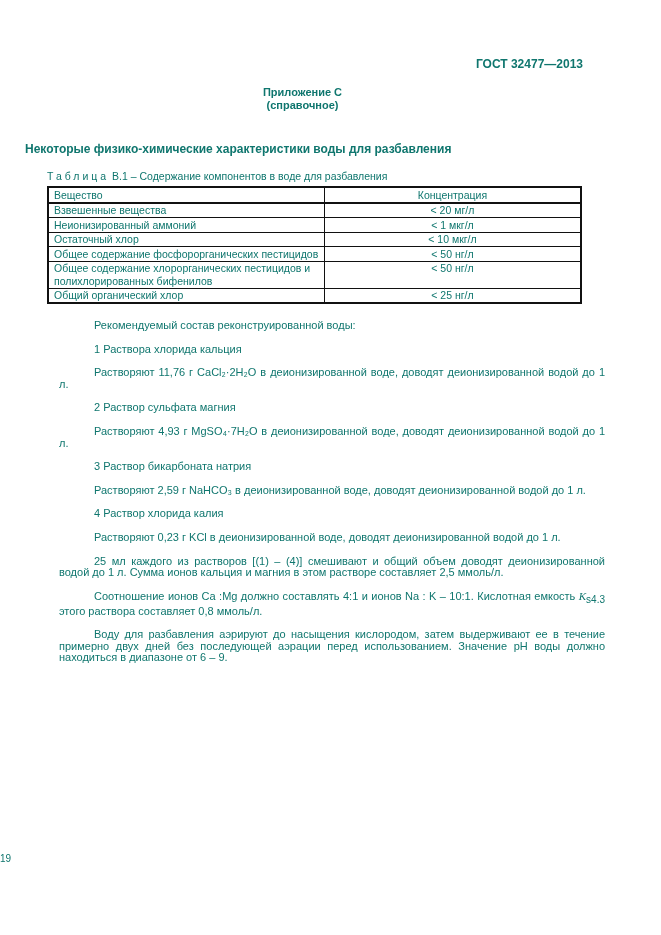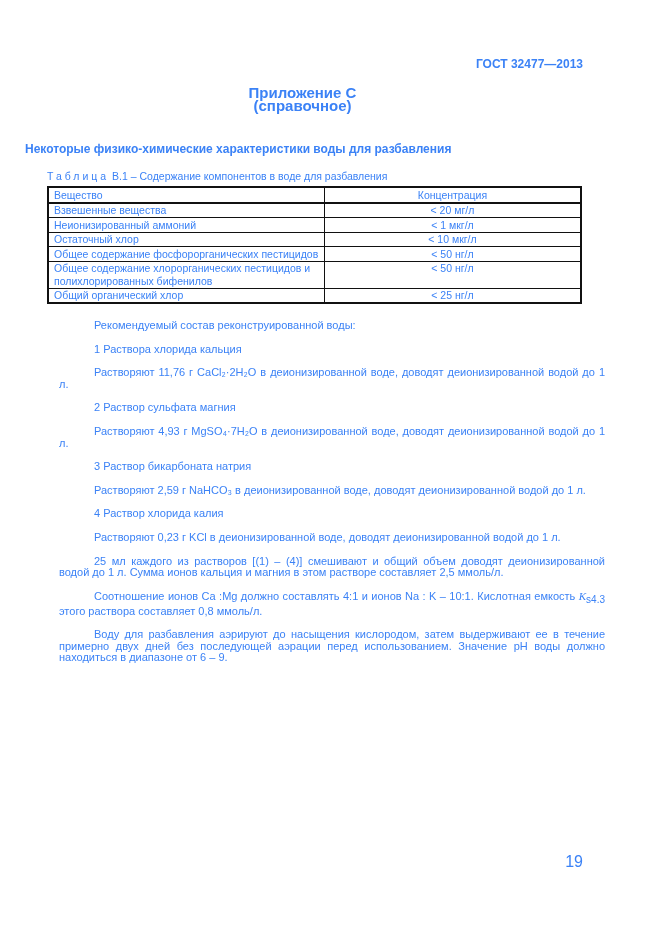--- a/index.html
+++ b/index.html
@@ -2,36 +2,36 @@
 <html><head>
 <meta charset="utf-8">
 <style>
   html, body { margin: 0; padding: 0; background: #ffffff; }
   .page {
     position: relative;
     width: 661px;
     height: 935px;
     background: #ffffff;
     font-family: "Liberation Sans", sans-serif;
-    color: #3b82f6;
+    color: #0f766e;
     overflow: hidden;
   }
   .gost-header {
     position: absolute;
     top: 57px; left: 0; width: 583px;
     text-align: right;
     font-weight: bold;
     font-size: 12px;
   }
   .annex-block {
     position: absolute;
     top: 86px; left: 30px; width: 545px;
     text-align: center;
     font-weight: bold;
-    font-size: 15px;
+    font-size: 11px;
     line-height: 13px;
   }
   .section-title {
     position: absolute;
     top: 142px; left: 25px; width: 567px;
     text-align: left;
     font-weight: bold;
     font-size: 12px;
   }
   .table-caption {
@@ -65,22 +65,21 @@
     font-size: 11px;
     line-height: 11.6px;
     text-align: justify;
   }
   .body-text p { margin: 12px; text-indent: 35px; }
   .body-text sub { font-size: 10px; }
   .body-text i { font-family: "Liberation Serif", serif; }
   .page-number {
     position: absolute;
     top: 853px; left: 0; width: 583px;
-    text-align: right;
-    font-size: 16px;
+    font-size: 10px;
   }
 </style>
 </head>
 <body>
 
 <div class="page">
 
   <div class="gost-header">ГОСТ 32477—2013</div>
 
   <div class="annex-block">

